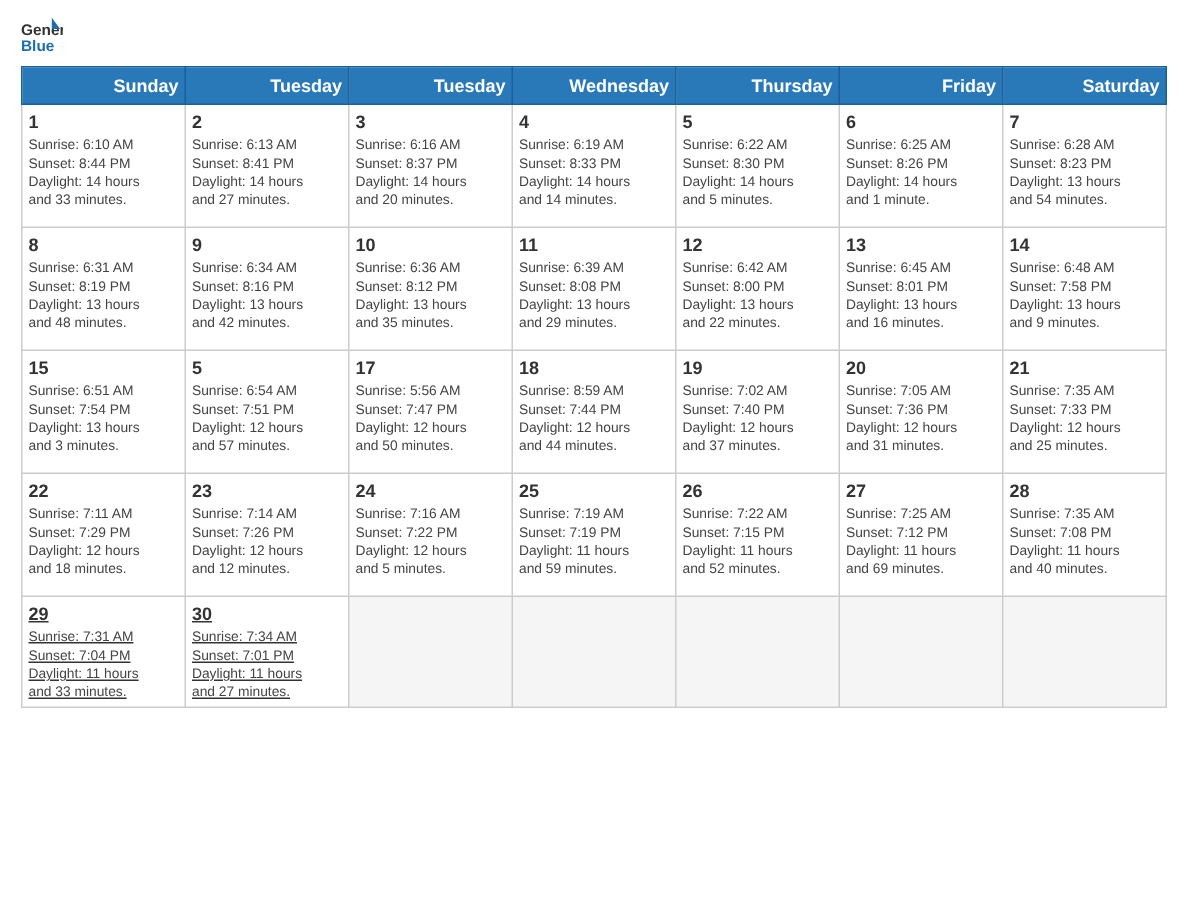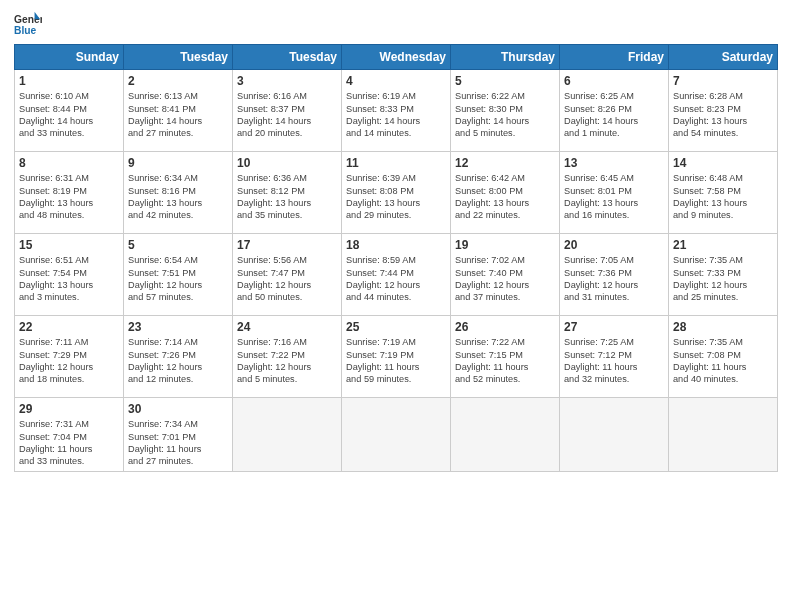--- a/index.html
+++ b/index.html
@@ -63,20 +63,21 @@
       background: #fff;
       font-size: 9.5px;
       color: #333;
       line-height: 1.35;
     }
     td.empty {
       background: #f5f5f5;
     }
     td.last-row {
       height: 70px;
+      text-decoration: underline;
     }
     .day-num {
       font-size: 12px;
       font-weight: bold;
       color: #333;
       display: block;
       margin-bottom: 1px;
     }
     .day-info {
       color: #444;
@@ -305,21 +306,21 @@
             <div class="day-info">Sunrise: 7:22 AM</div>
             <div class="day-info">Sunset: 7:15 PM</div>
             <div class="day-info">Daylight: 11 hours</div>
             <div class="day-info">and 52 minutes.</div>
           </td>
           <td>
             <span class="day-num">27</span>
             <div class="day-info">Sunrise: 7:25 AM</div>
             <div class="day-info">Sunset: 7:12 PM</div>
             <div class="day-info">Daylight: 11 hours</div>
-            <div class="day-info">and 32 minutes.</div>
+            <div class="day-info">and 69 minutes.</div>
           </td>
           <td>
             <span class="day-num">28</span>
             <div class="day-info">Sunrise: 7:35 AM</div>
             <div class="day-info">Sunset: 7:08 PM</div>
             <div class="day-info">Daylight: 11 hours</div>
             <div class="day-info">and 40 minutes.</div>
           </td>
         </tr>
         <tr>

